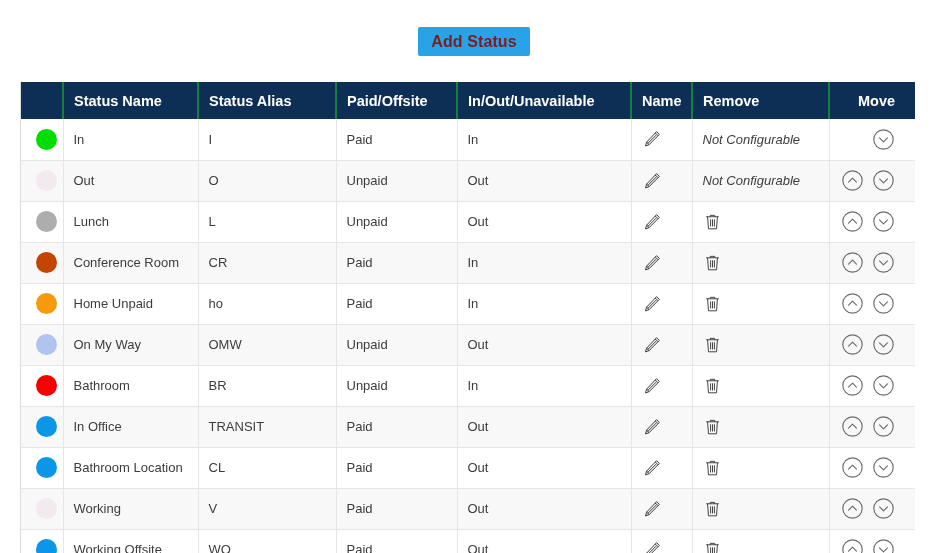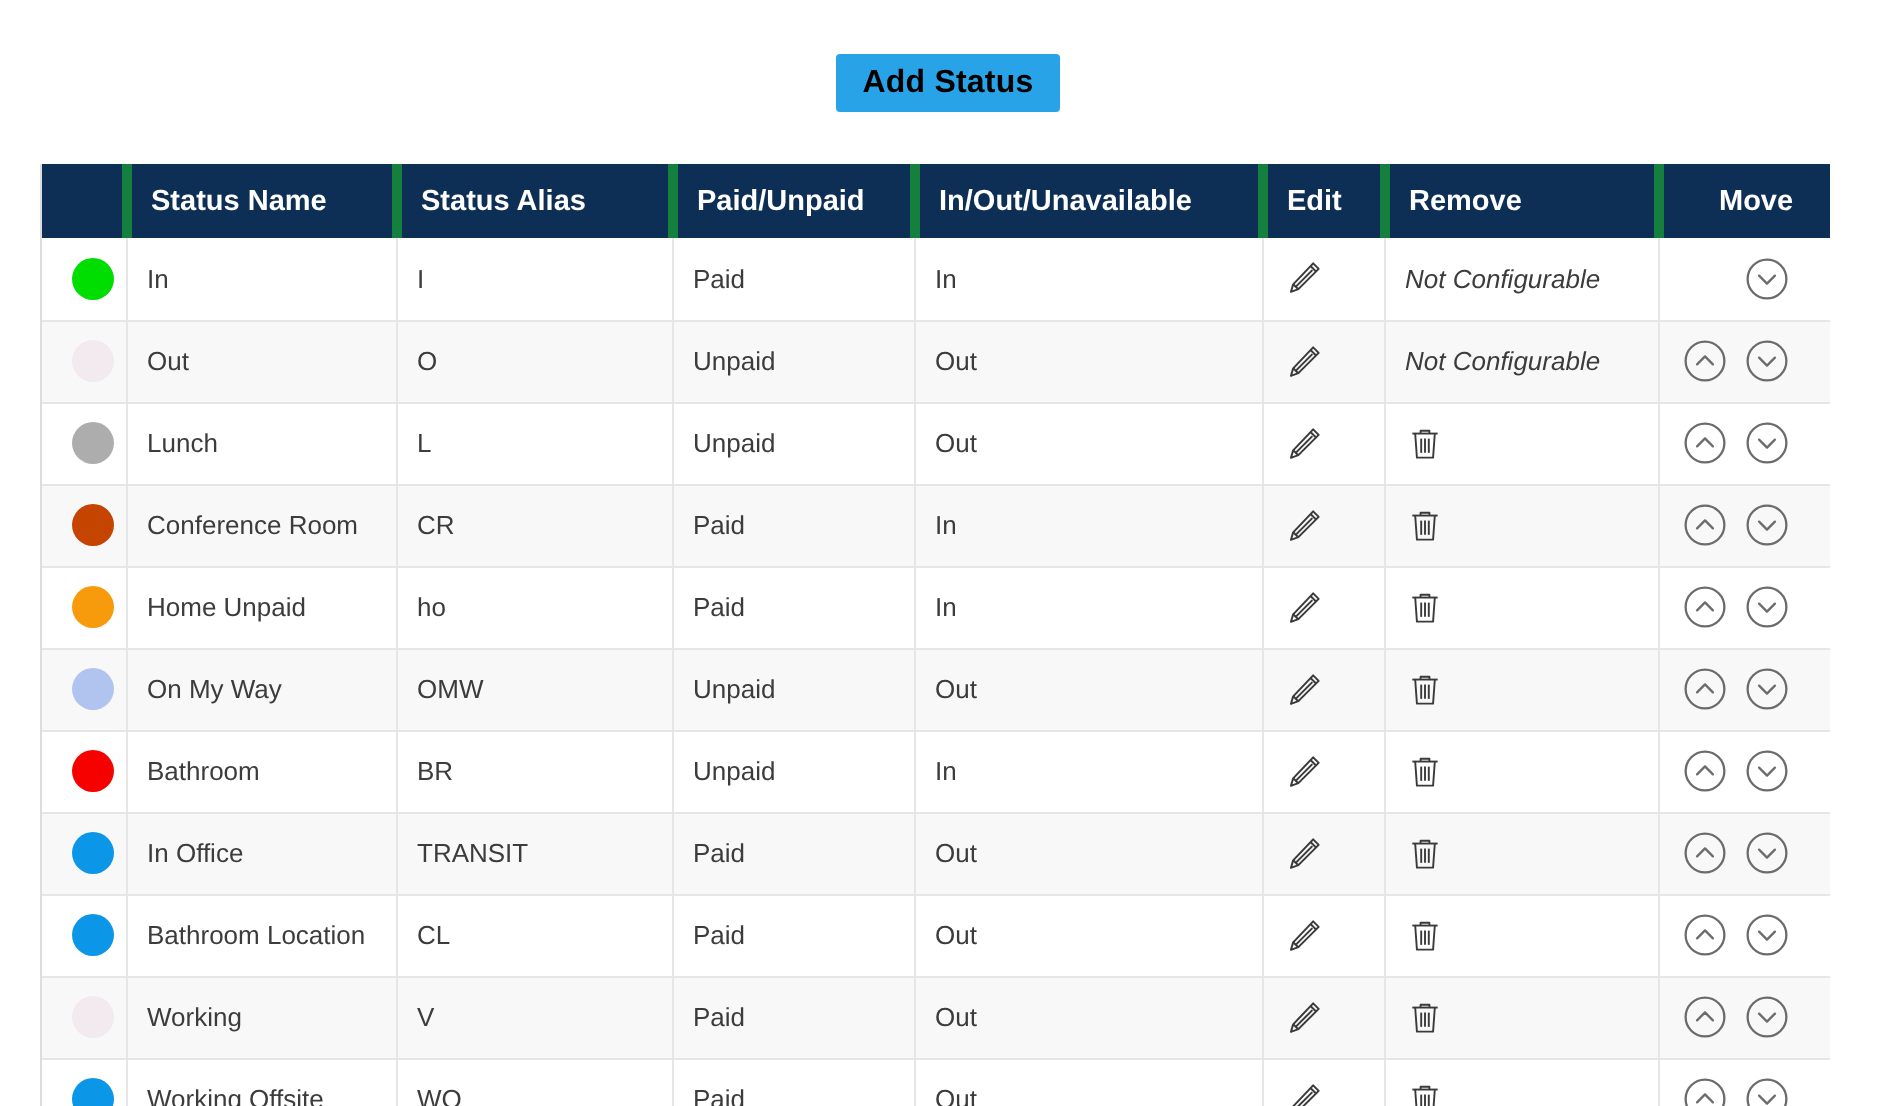--- a/index.html
+++ b/index.html
@@ -20,21 +20,21 @@
   .toolbar {
     height: 82px;
     display: flex;
     align-items: flex-start;
     justify-content: center;
     box-sizing: border-box;
     padding-top: 27px;
   }
   .add-status-btn {
     background: #29a3e8;
-    color: #000000;
+    color: #7f1d1d;
     border: none;
     border-radius: 2px;
     font-family: "Liberation Sans", sans-serif;
     font-size: 16px;
     font-weight: bold;
     line-height: 29px;
     height: 29px;
     padding: 0 13px;
     cursor: pointer;
     white-space: nowrap;
@@ -56,21 +56,21 @@
     font-size: 13px;
   }
   table.status-table thead th {
     background: #0e2f55;
     color: #ffffff;
     font-size: 14.5px;
     font-weight: bold;
     text-align: left;
     height: 37px;
     padding: 0 0 0 10px;
-    border-right: 5px solid #15803d;
+    border-right: 2px solid #15803d;
     box-sizing: border-box;
     vertical-align: middle;
     white-space: nowrap;
   }
   table.status-table thead th:last-child { border-right: none; padding-left: 28px; }
   table.status-table thead th.col-dot { padding: 0; }
 
   table.status-table tbody td {
     height: 41px;
     border-right: 1px solid #e6e6e6;
@@ -137,23 +137,23 @@
       <col class="col-inout">
         <col class="col-edit">
         <col class="col-remove">
         <col class="col-move">
     </colgroup>
     <thead>
       <tr>
         <th class="col-dot"></th>
         <th>Status Name</th>
         <th>Status Alias</th>
-        <th>Paid/Unpaid</th>
+        <th>Paid/Offsite</th>
         <th>In/Out/Unavailable</th>
-        <th>Edit</th>
+        <th>Name</th>
         <th>Remove</th>
         <th>Move</th>
       </tr>
     </thead>
     <tbody id="table-body">
         <tr>
           <td class="cell-dot"><span class="dot" style="background:#00dd00"></span></td>
           <td>In</td>
           <td>I</td>
           <td>Paid</td>

